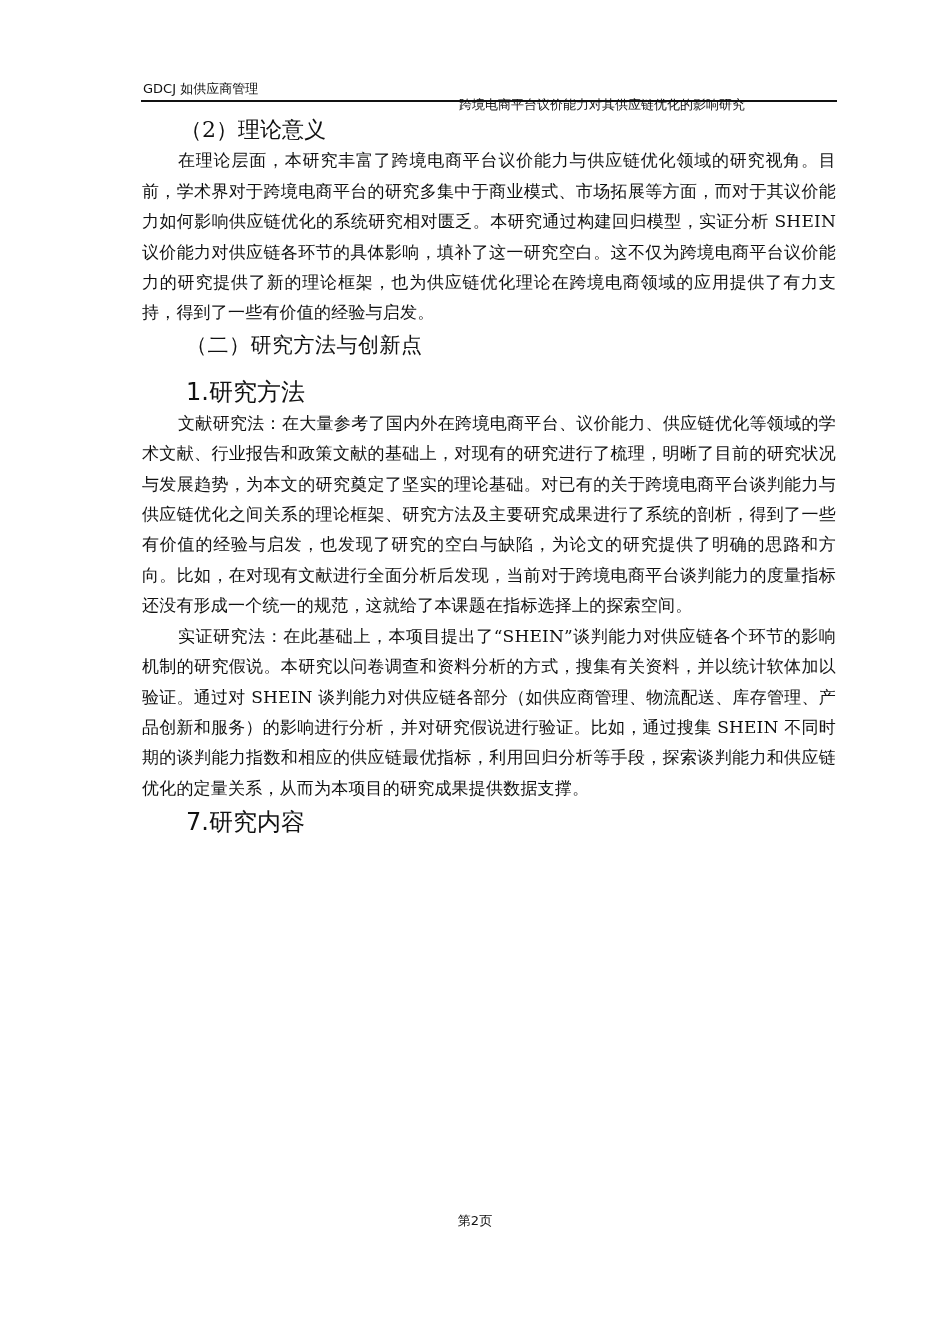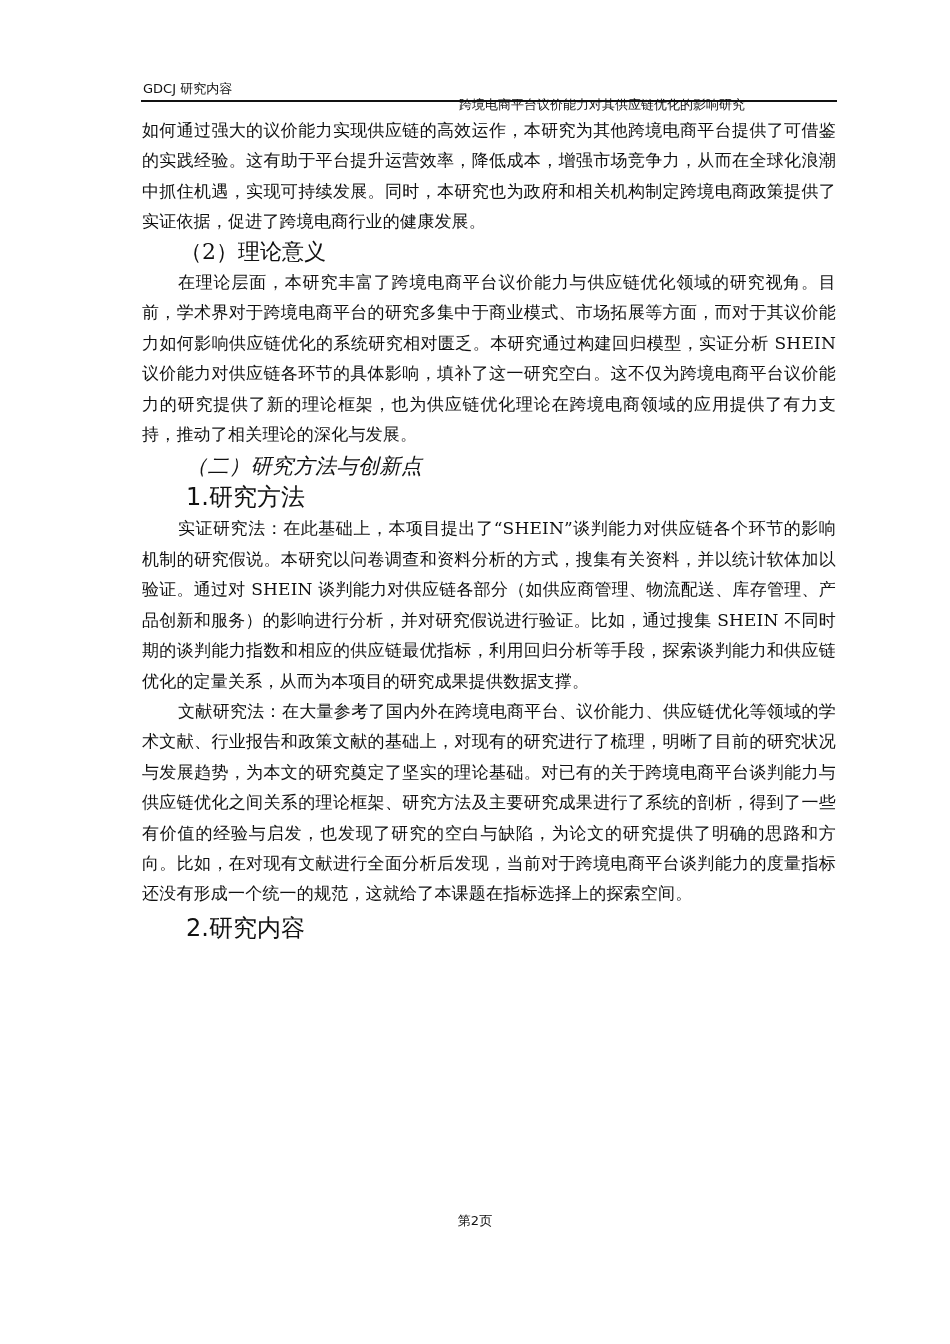--- a/index.html
+++ b/index.html
@@ -62,28 +62,27 @@
     .para.indent {
       text-indent: 36px;
     }
     .subheading-small {
       margin: 0;
       font-size: 22px;
       line-height: 30.4px;
       padding-left: 38px;
     }
     .heading-2 {
-      margin: 2px 0 0 0;
+      margin: 2px 0 16px 0;
       font-family: "DejaVu Sans", "Liberation Sans", sans-serif;
       font-size: 21px;
       line-height: 30px;
       padding-left: 44px;
       font-weight: normal;
       letter-spacing: 0.5px;
-      font-style: italic;
     }
     .heading-3 {
       margin: 0;
       font-family: "DejaVu Sans", "Liberation Sans", sans-serif;
       font-size: 24px;
       line-height: 32px;
       padding-left: 44px;
       font-weight: normal;
     }
     .heading-3.second {
@@ -97,29 +96,28 @@
       text-align: center;
       font-family: "DejaVu Sans", "Liberation Sans", sans-serif;
       font-size: 13px;
       color: #111;
     }
   </style>
 </head>
 <body>
 
 <div class="page-header">
-  <span class="header-left">GDCJ 研究内容</span>
+  <span class="header-left">GDCJ 如供应商管理</span>
   <span class="header-right">跨境电商平台议价能力对其供应链优化的影响研究</span>
 </div>
 <div class="header-rule"></div>
 
 <div class="content">
-  <p class="para">如何通过强大的议价能力实现供应链的高效运作，本研究为其他跨境电商平台提供了可借鉴的实践经验。这有助于平台提升运营效率，降低成本，增强市场竞争力，从而在全球化浪潮中抓住机遇，实现可持续发展。同时，本研究也为政府和相关机构制定跨境电商政策提供了实证依据，促进了跨境电商行业的健康发展。</p>
   <p class="subheading-small">（2）理论意义</p>
-  <p class="para indent">在理论层面，本研究丰富了跨境电商平台议价能力与供应链优化领域的研究视角。目前，学术界对于跨境电商平台的研究多集中于商业模式、市场拓展等方面，而对于其议价能力如何影响供应链优化的系统研究相对匮乏。本研究通过构建回归模型，实证分析 SHEIN 议价能力对供应链各环节的具体影响，填补了这一研究空白。这不仅为跨境电商平台议价能力的研究提供了新的理论框架，也为供应链优化理论在跨境电商领域的应用提供了有力支持，推动了相关理论的深化与发展。</p>
+  <p class="para indent">在理论层面，本研究丰富了跨境电商平台议价能力与供应链优化领域的研究视角。目前，学术界对于跨境电商平台的研究多集中于商业模式、市场拓展等方面，而对于其议价能力如何影响供应链优化的系统研究相对匮乏。本研究通过构建回归模型，实证分析 SHEIN 议价能力对供应链各环节的具体影响，填补了这一研究空白。这不仅为跨境电商平台议价能力的研究提供了新的理论框架，也为供应链优化理论在跨境电商领域的应用提供了有力支持，得到了一些有价值的经验与启发。</p>
   <h2 class="heading-2">（二）研究方法与创新点</h2>
   <h3 class="heading-3">1.研究方法</h3>
+  <p class="para indent">文献研究法：在大量参考了国内外在跨境电商平台、议价能力、供应链优化等领域的学术文献、行业报告和政策文献的基础上，对现有的研究进行了梳理，明晰了目前的研究状况与发展趋势，为本文的研究奠定了坚实的理论基础。对已有的关于跨境电商平台谈判能力与供应链优化之间关系的理论框架、研究方法及主要研究成果进行了系统的剖析，得到了一些有价值的经验与启发，也发现了研究的空白与缺陷，为论文的研究提供了明确的思路和方向。比如，在对现有文献进行全面分析后发现，当前对于跨境电商平台谈判能力的度量指标还没有形成一个统一的规范，这就给了本课题在指标选择上的探索空间。</p>
   <p class="para indent">实证研究法：在此基础上，本项目提出了“SHEIN”谈判能力对供应链各个环节的影响机制的研究假说。本研究以问卷调查和资料分析的方式，搜集有关资料，并以统计软体加以验证。通过对 SHEIN 谈判能力对供应链各部分（如供应商管理、物流配送、库存管理、产品创新和服务）的影响进行分析，并对研究假说进行验证。比如，通过搜集 SHEIN 不同时期的谈判能力指数和相应的供应链最优指标，利用回归分析等手段，探索谈判能力和供应链优化的定量关系，从而为本项目的研究成果提供数据支撑。</p>
-  <p class="para indent">文献研究法：在大量参考了国内外在跨境电商平台、议价能力、供应链优化等领域的学术文献、行业报告和政策文献的基础上，对现有的研究进行了梳理，明晰了目前的研究状况与发展趋势，为本文的研究奠定了坚实的理论基础。对已有的关于跨境电商平台谈判能力与供应链优化之间关系的理论框架、研究方法及主要研究成果进行了系统的剖析，得到了一些有价值的经验与启发，也发现了研究的空白与缺陷，为论文的研究提供了明确的思路和方向。比如，在对现有文献进行全面分析后发现，当前对于跨境电商平台谈判能力的度量指标还没有形成一个统一的规范，这就给了本课题在指标选择上的探索空间。</p>
-  <h3 class="heading-3 second">2.研究内容</h3>
+  <h3 class="heading-3 second">7.研究内容</h3>
 </div>
 
 <div class="page-footer">第2页</div>
 
 </body></html>

